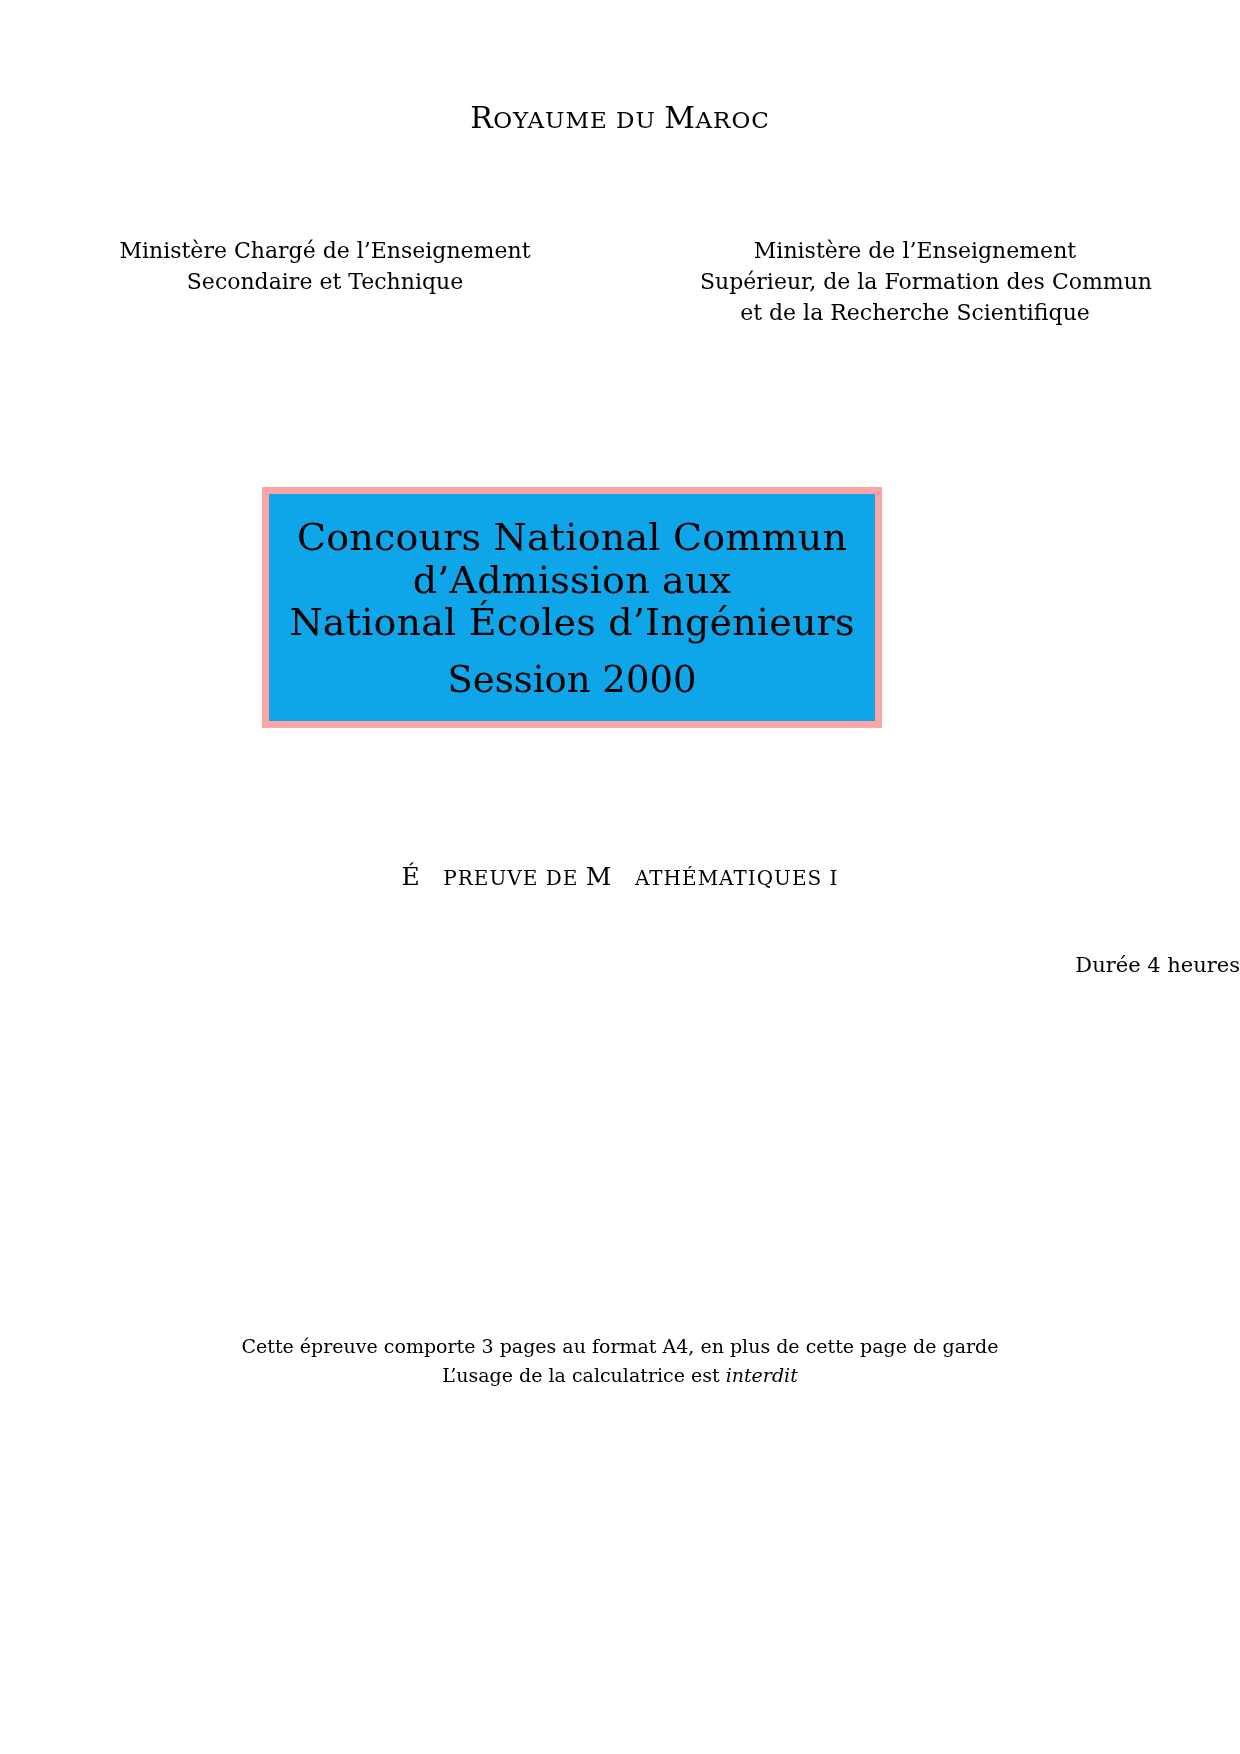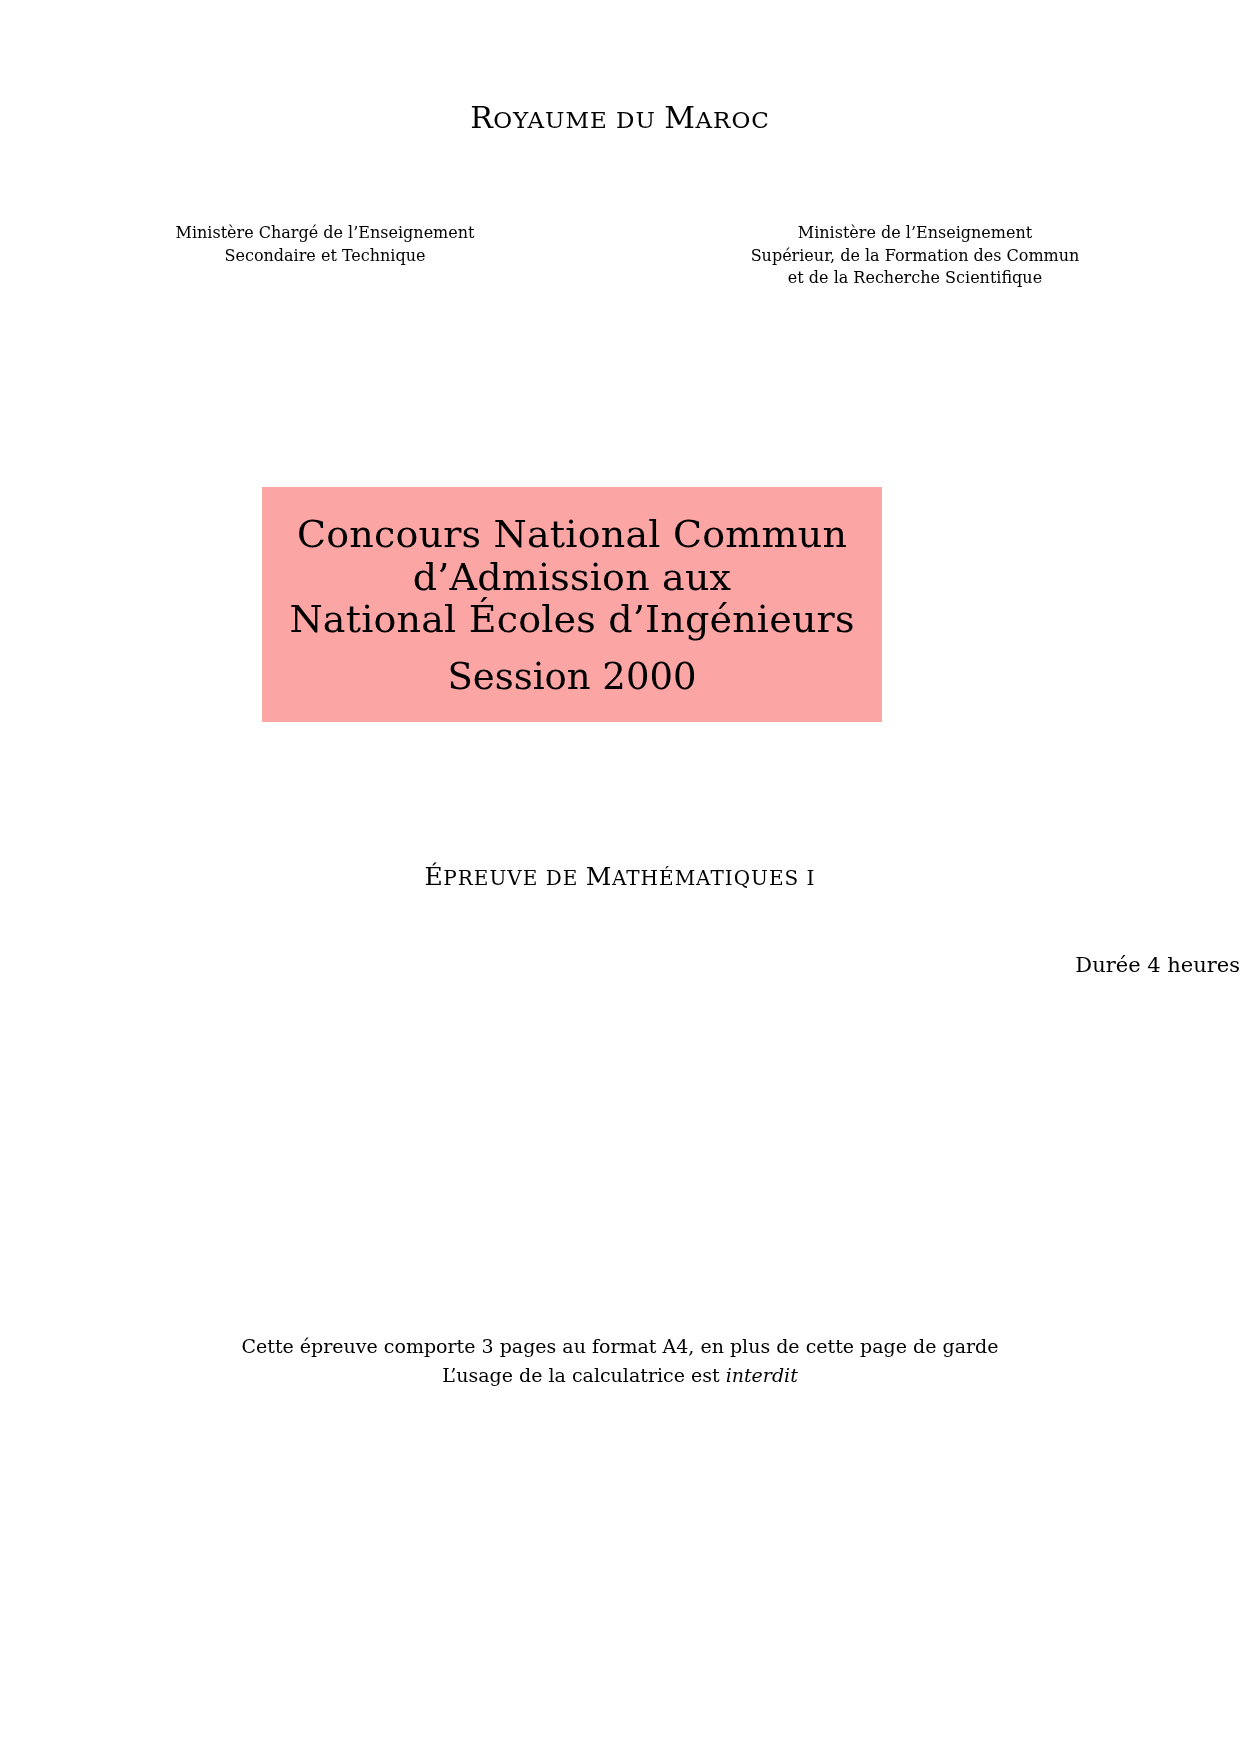--- a/index.html
+++ b/index.html
@@ -45,45 +45,46 @@
   .ministries {
     position: absolute;
     top: 222px;
     left: 110px;
     right: 110px;
     display: flex;
     justify-content: space-between;
     align-items: flex-start;
   }
   .ministry {
-    font-size: 16px;
+    font-size: 22px;
     line-height: 1.42;
     text-align: center;
+    margin-top: 13px;
   }
   .ministry.left {
     width: 430px;
   }
   .ministry.right {
     width: 430px;
   }
   .ministry div {
     white-space: nowrap;
   }
 
   
   .title-box {
     position: absolute;
     top: 487px;
     left: 262px;
     width: 620px;
-    border: 4px solid #fca5a5;
+    border: 7px solid #fca5a5;
     padding: 22px 10px 20px 10px;
     box-sizing: border-box;
     text-align: center;
-    background: #fca5a5;
+    background: #0ea5e9;
   }
   .title-line {
     font-size: 38px;
     line-height: 1.12;
     letter-spacing: 0.2px;
   }
   .session-line {
     font-size: 37px;
     margin-top: 14px;
   }
@@ -92,21 +93,21 @@
   .subject {
     position: absolute;
     top: 862px;
     left: 0;
     right: 0;
     text-align: center;
     font-size: 25px;
     letter-spacing: 0.6px;
   }
   .subject .sc-first { font-size: 25px; }
-  .subject .sc-rest { font-size: 20px; letter-spacing: 1px; }
+  .subject .sc-rest { font-size: 20px; letter-spacing: 1px; margin-left: 23px; }
 
   .duration {
     position: absolute;
     top: 953px;
     left: 0;
     right: 0;
     text-align: right;
     font-size: 21px;
     margin-left: 26px;
   }

